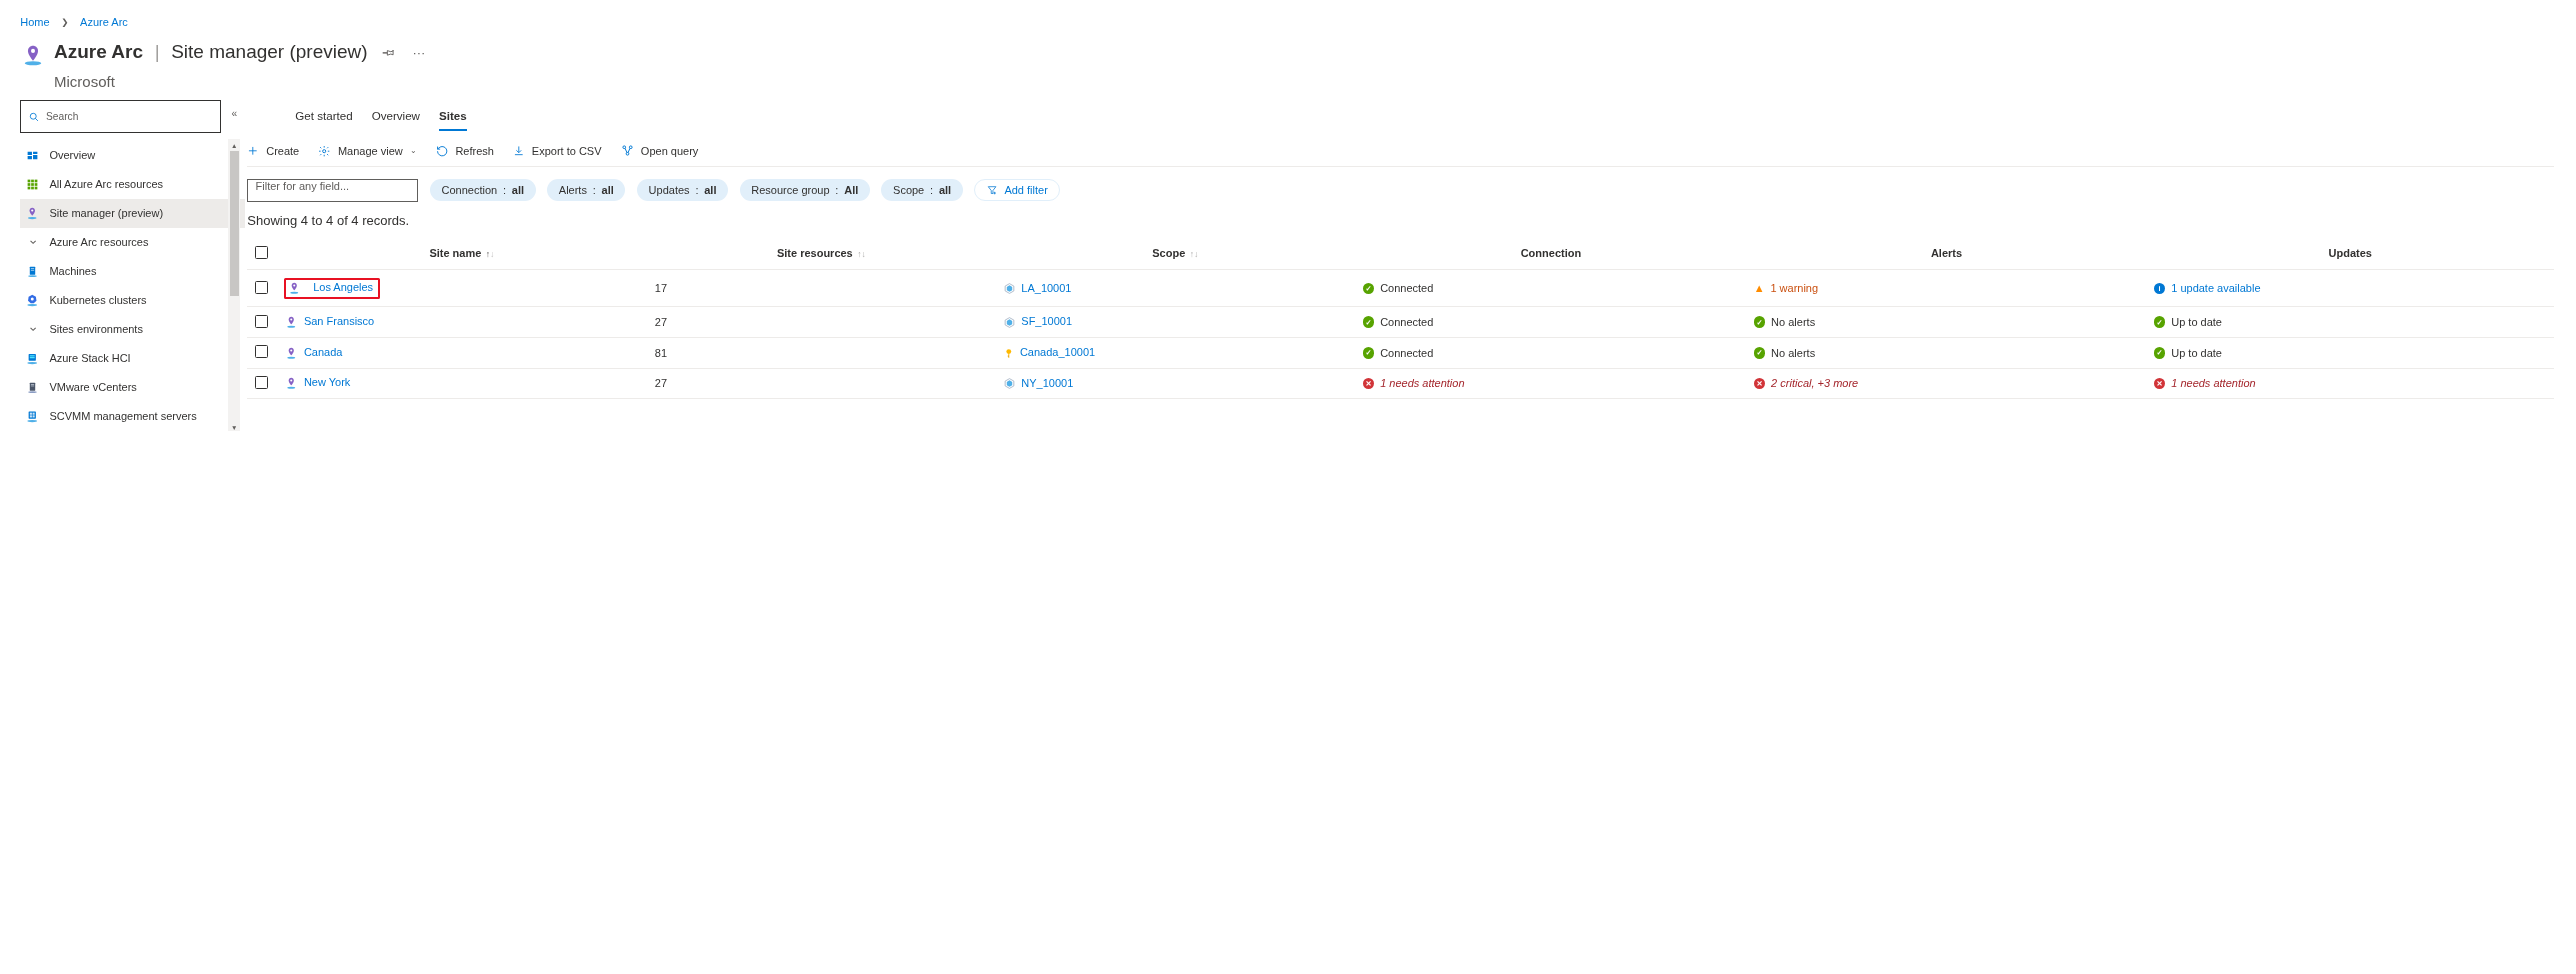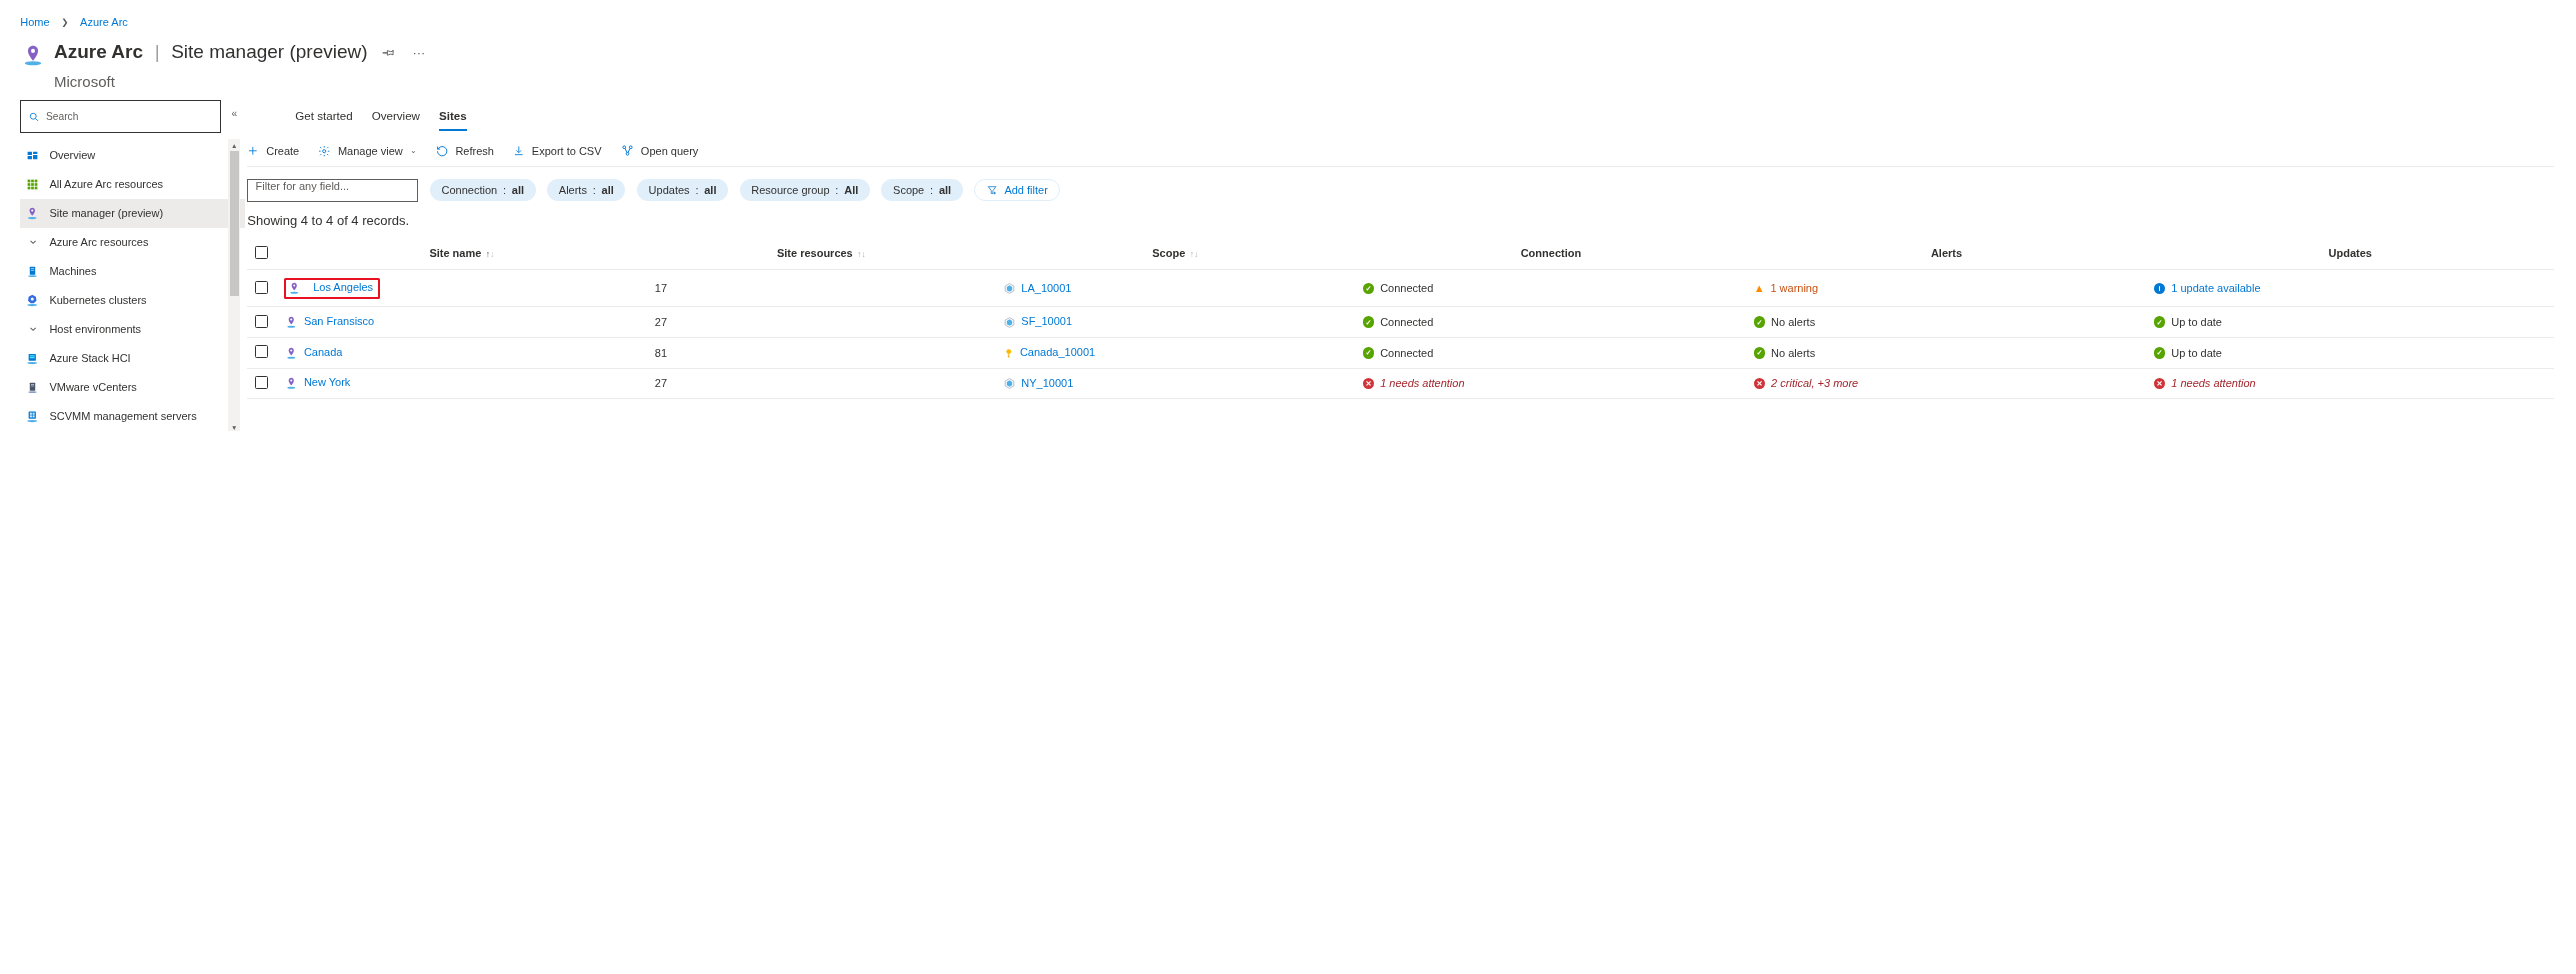--- a/index.html
+++ b/index.html
@@ -197,21 +197,21 @@
             </svg>
           </span>
           <span>Kubernetes clusters</span>
         </div>
         <div class="nav-item group">
           <span class="ic">
             <svg width="10.2" height="10.2" viewBox="0 0 24 24" fill="none" stroke="#605e5c" stroke-width="2.5">
               <polyline points="6 9 12 15 18 9"></polyline>
             </svg>
           </span>
-          <span>Host environments</span>
+          <span>Sites environments</span>
         </div>
         <div class="nav-item">
           <span class="ic">
             <svg width="14.5" height="14.5" viewBox="0 0 24 24">
               <ellipse cx="12" cy="20" rx="8" ry="1.8" fill="#50b0e8"></ellipse>
               <rect x="6" y="5" width="12" height="11" rx="1" fill="#0078d4"></rect>
               <rect x="8" y="7" width="8" height="2" fill="#50e6ff"></rect>
               <rect x="8" y="10" width="8" height="2" fill="#50e6ff"></rect>
             </svg>
           </span>

